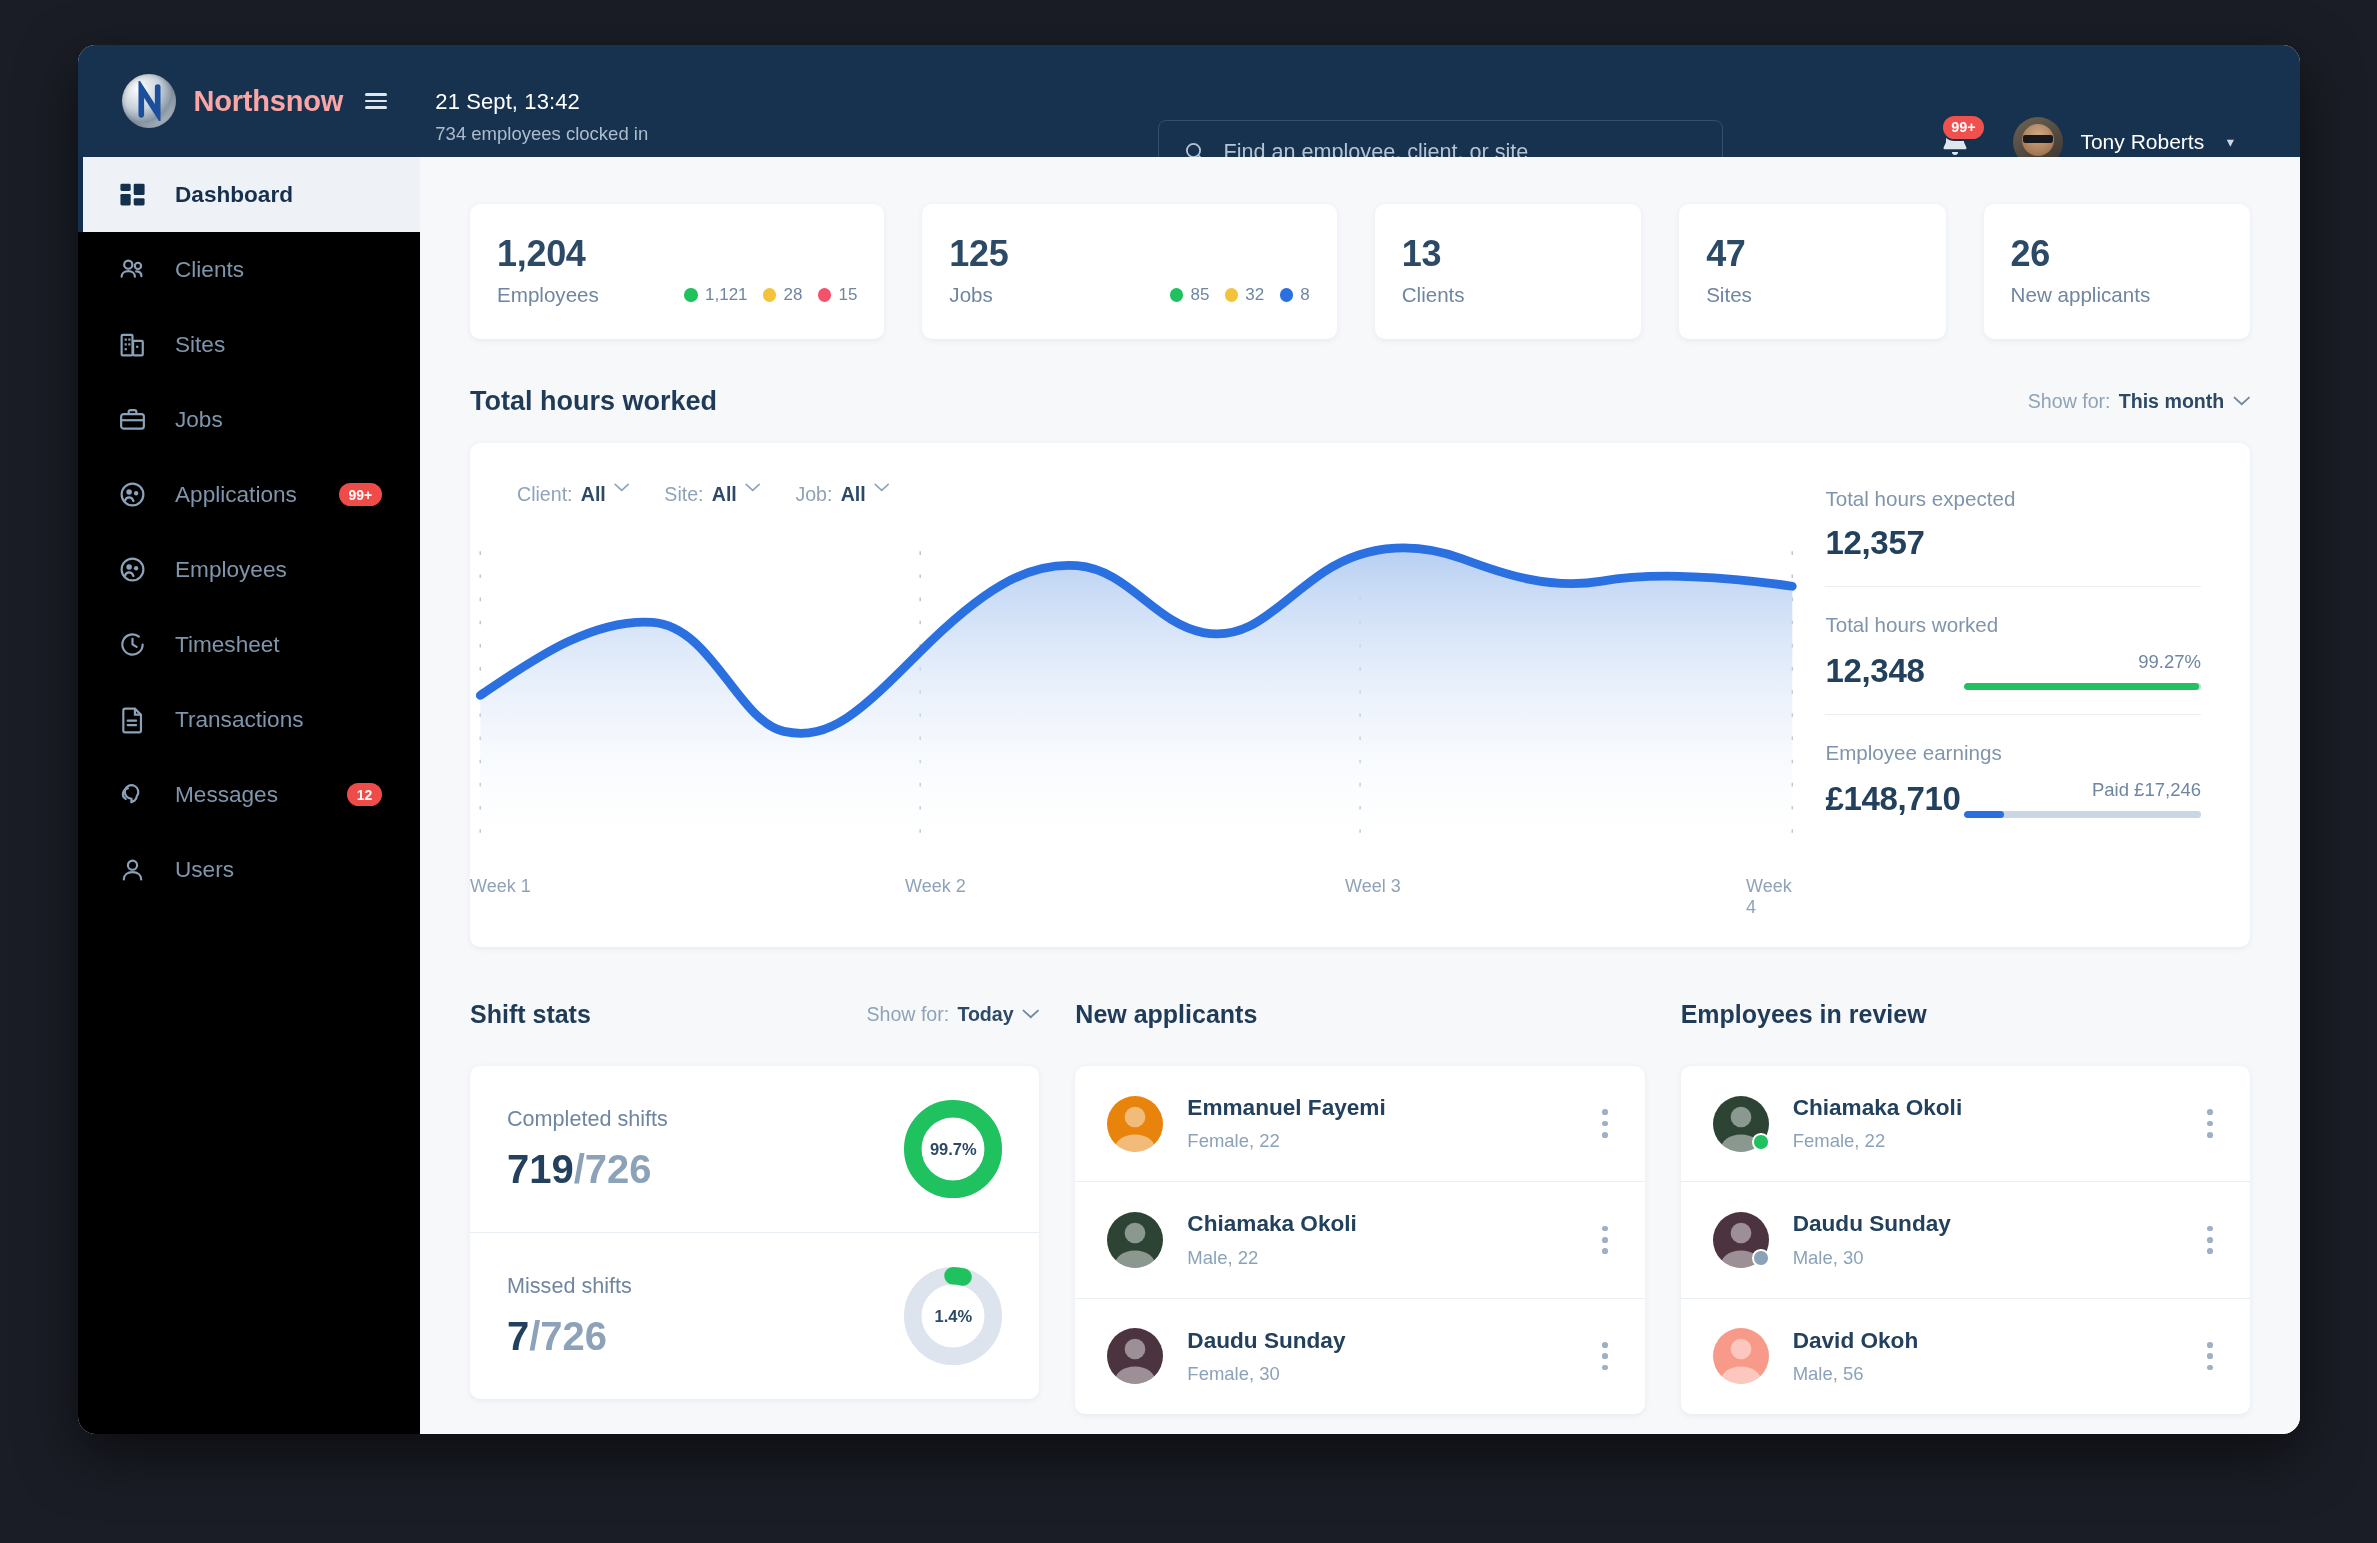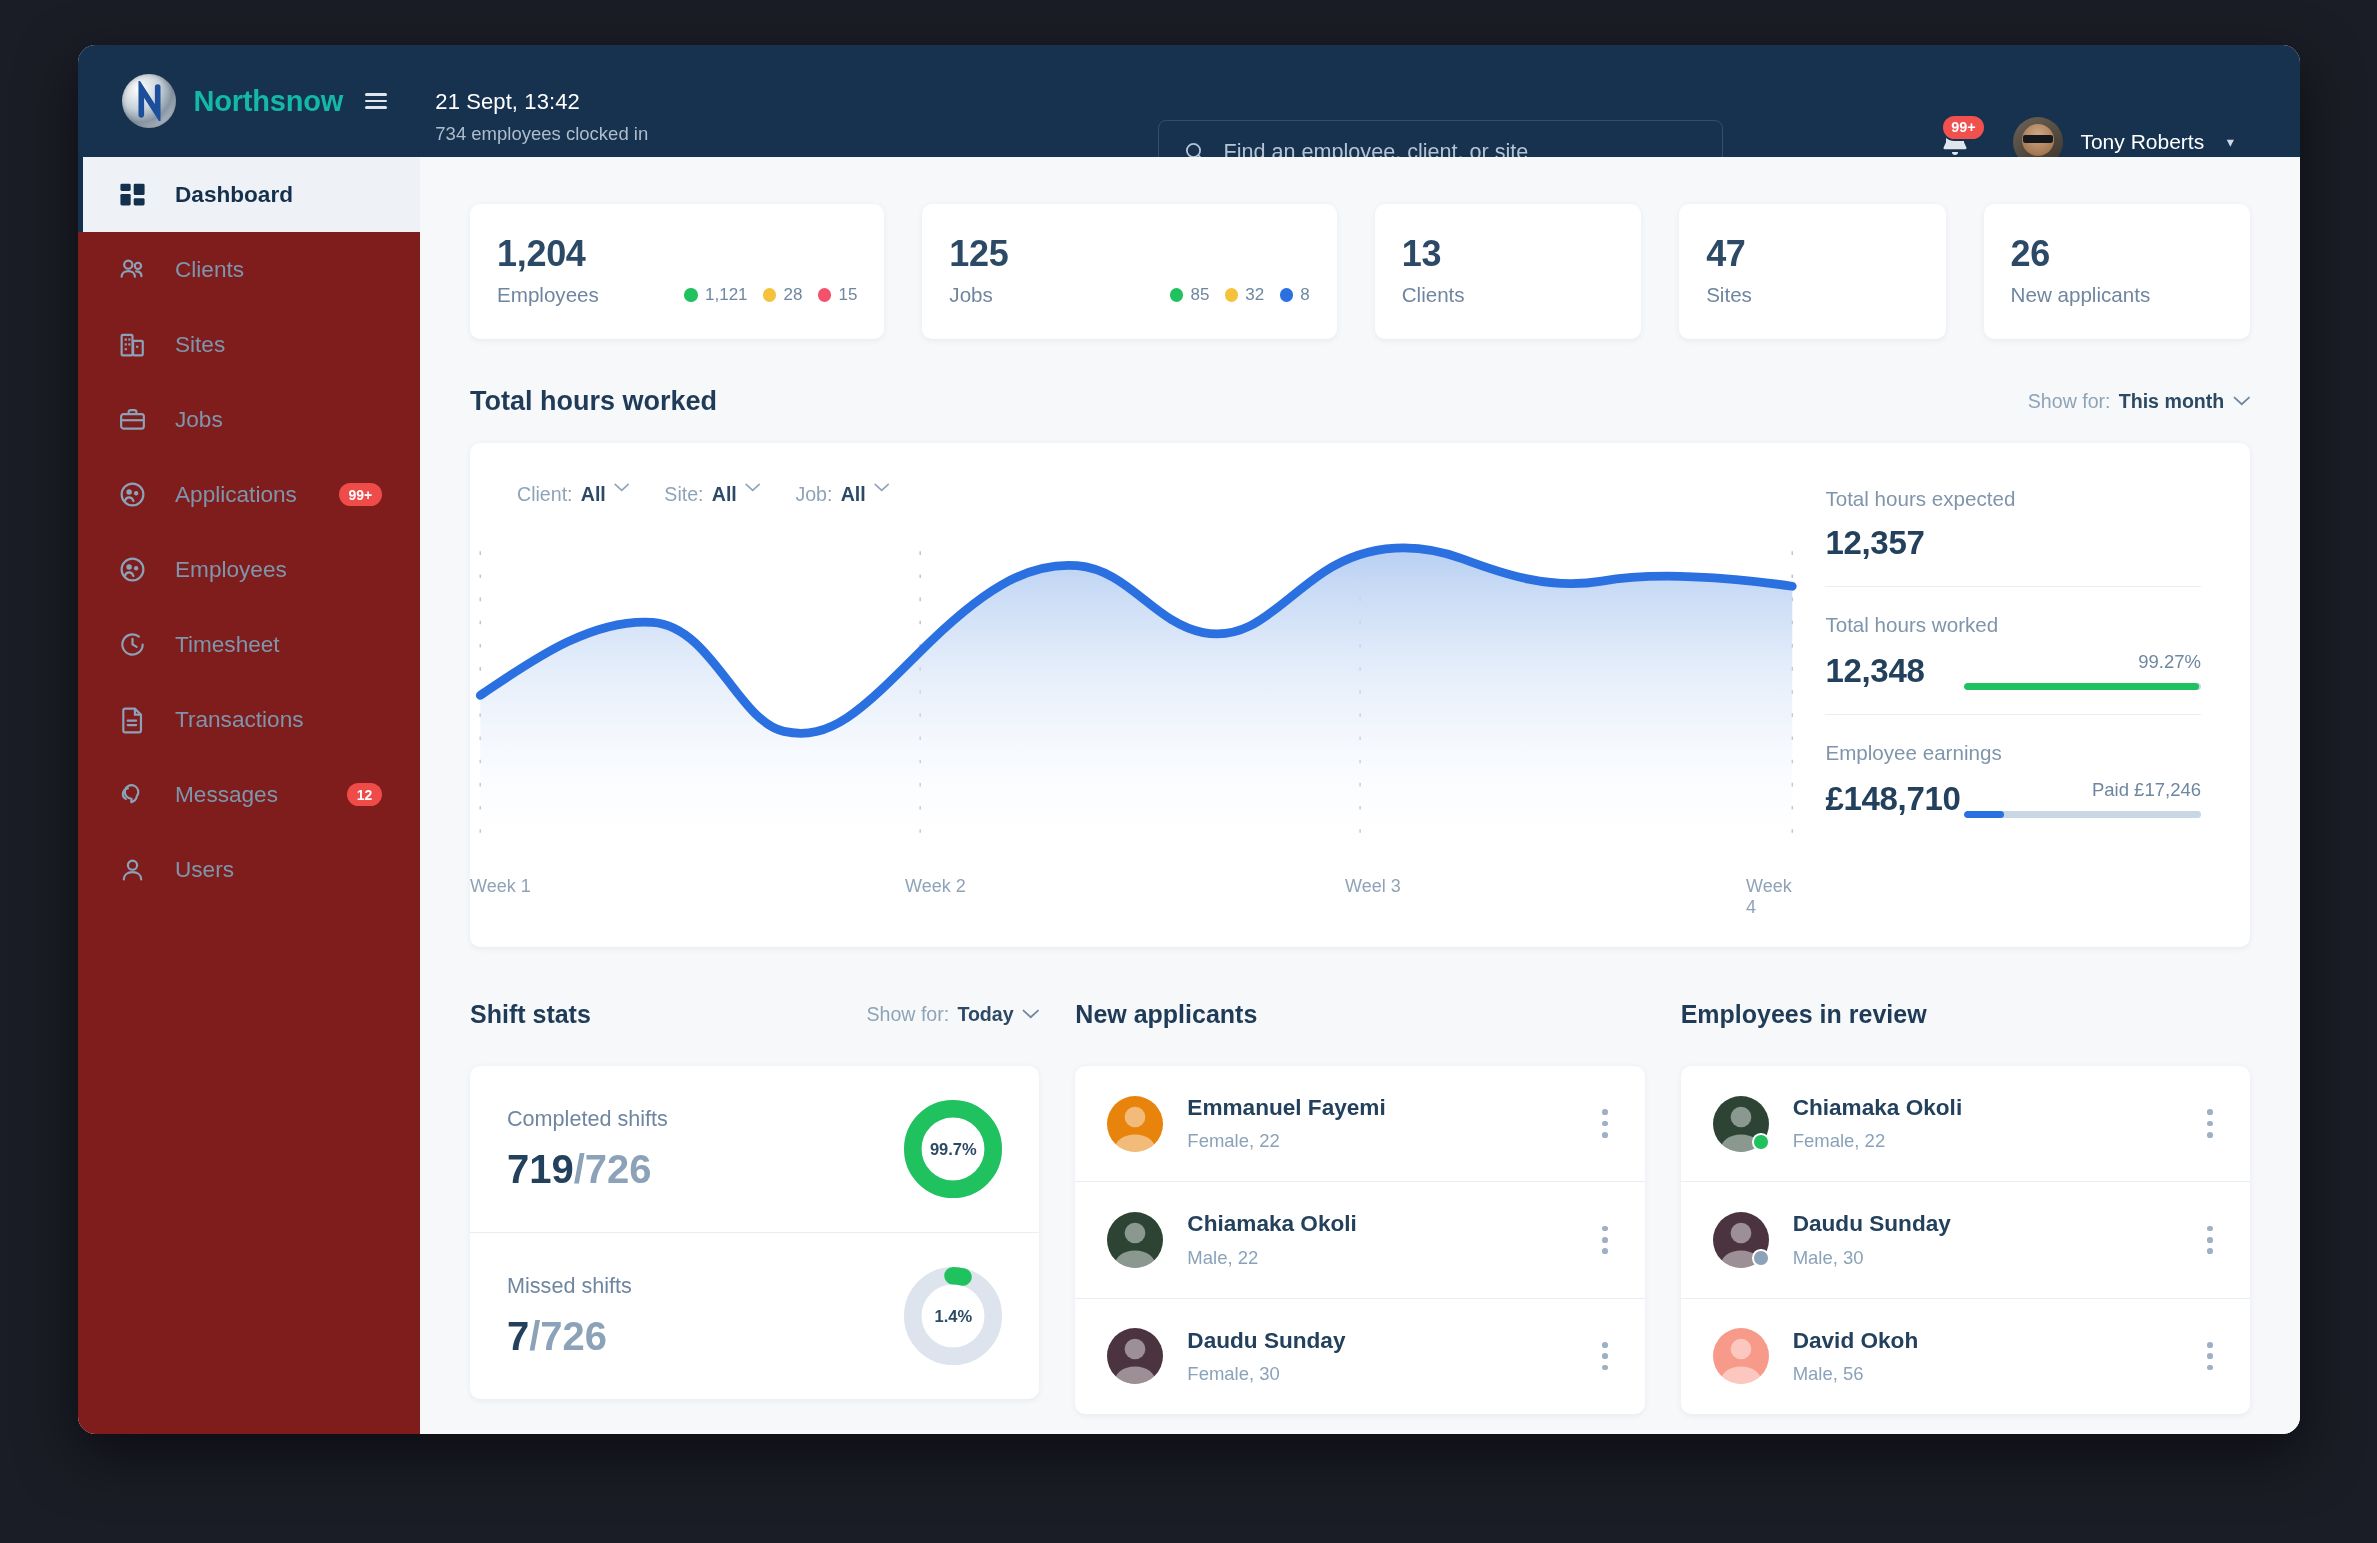--- a/index.html
+++ b/index.html
@@ -25,21 +25,21 @@
   }
   .brand { display: flex; align-items: center; padding-left: 44px; }
   .logo {
     width: 54px; height: 54px; border-radius: 50%;
     background: radial-gradient(circle at 32% 28%, #ffffff 0%, #c9d2da 38%, #8795a3 62%, #e9eef2 100%);
     display: flex; align-items: center; justify-content: center;
     box-shadow: inset 0 0 5.1px rgba(0,0,0,.25);
   }
   .logo svg { display: block; }
   .brandname {
-    color: #14b8a6; font-size: 29px; font-weight: 700; margin-left: 17.5px; letter-spacing: -0.2px;
+    color: #fca5a5; font-size: 29px; font-weight: 700; margin-left: 17.5px; letter-spacing: -0.2px;
   }
   .hamb { margin-left: 21.6px; display: flex; flex-direction: column; gap: 4.1px; cursor: pointer; }
   .hamb i { display: block; width: 22.6px; height: 2.6px; background: #dfe7ee; border-radius: 1.5px; }
 
   .clock { margin-left: 48px; margin-top: 32px; }
   .clock .t { color: #ffffff; font-size: 22px; font-weight: 400; letter-spacing: 0.1px; }
   .clock .s { color: #aebdcc; font-size: 18.5px; margin-top: 8.7px; }
 
   .searchwrap { position: absolute; left: 1080px; top: 75px; width: 565px; height: 64px; }
   .search {
@@ -70,21 +70,21 @@
   .avatar-hdr .shades {
     position:absolute; left:50%; top:44%; transform:translate(-50%,-50%);
     width:30px; height:8.2px; background:#15181d; border-radius:2.1px;
   }
   .uname { color: #fff; font-size: 21px; margin-left: 17.5px; }
   .caret { margin-left: 22.6px; color:#ccd8e3; font-size: 14.4px; }
 
   
   .sidebar {
     position: absolute; left: 0; top: 112px; width: 342px; bottom: 0;
-    background: #7f1d1d;
+    background: #000000;
   }
   .navitem {
     height: 75px; display: flex; align-items: center; padding-left: 39px;
     position: relative; cursor: pointer;
   }
   .navitem .ico { width: 31px; display: flex; align-items: center; justify-content: center; }
   .navitem .lbl { font-size: 22.6px; color: #7f95ab; margin-left: 27px; }
   .navitem.active { background: #eef2f6; }
   .navitem.active .lbl { color: #15304d; font-weight: 600; }
   .navitem.active::before {

